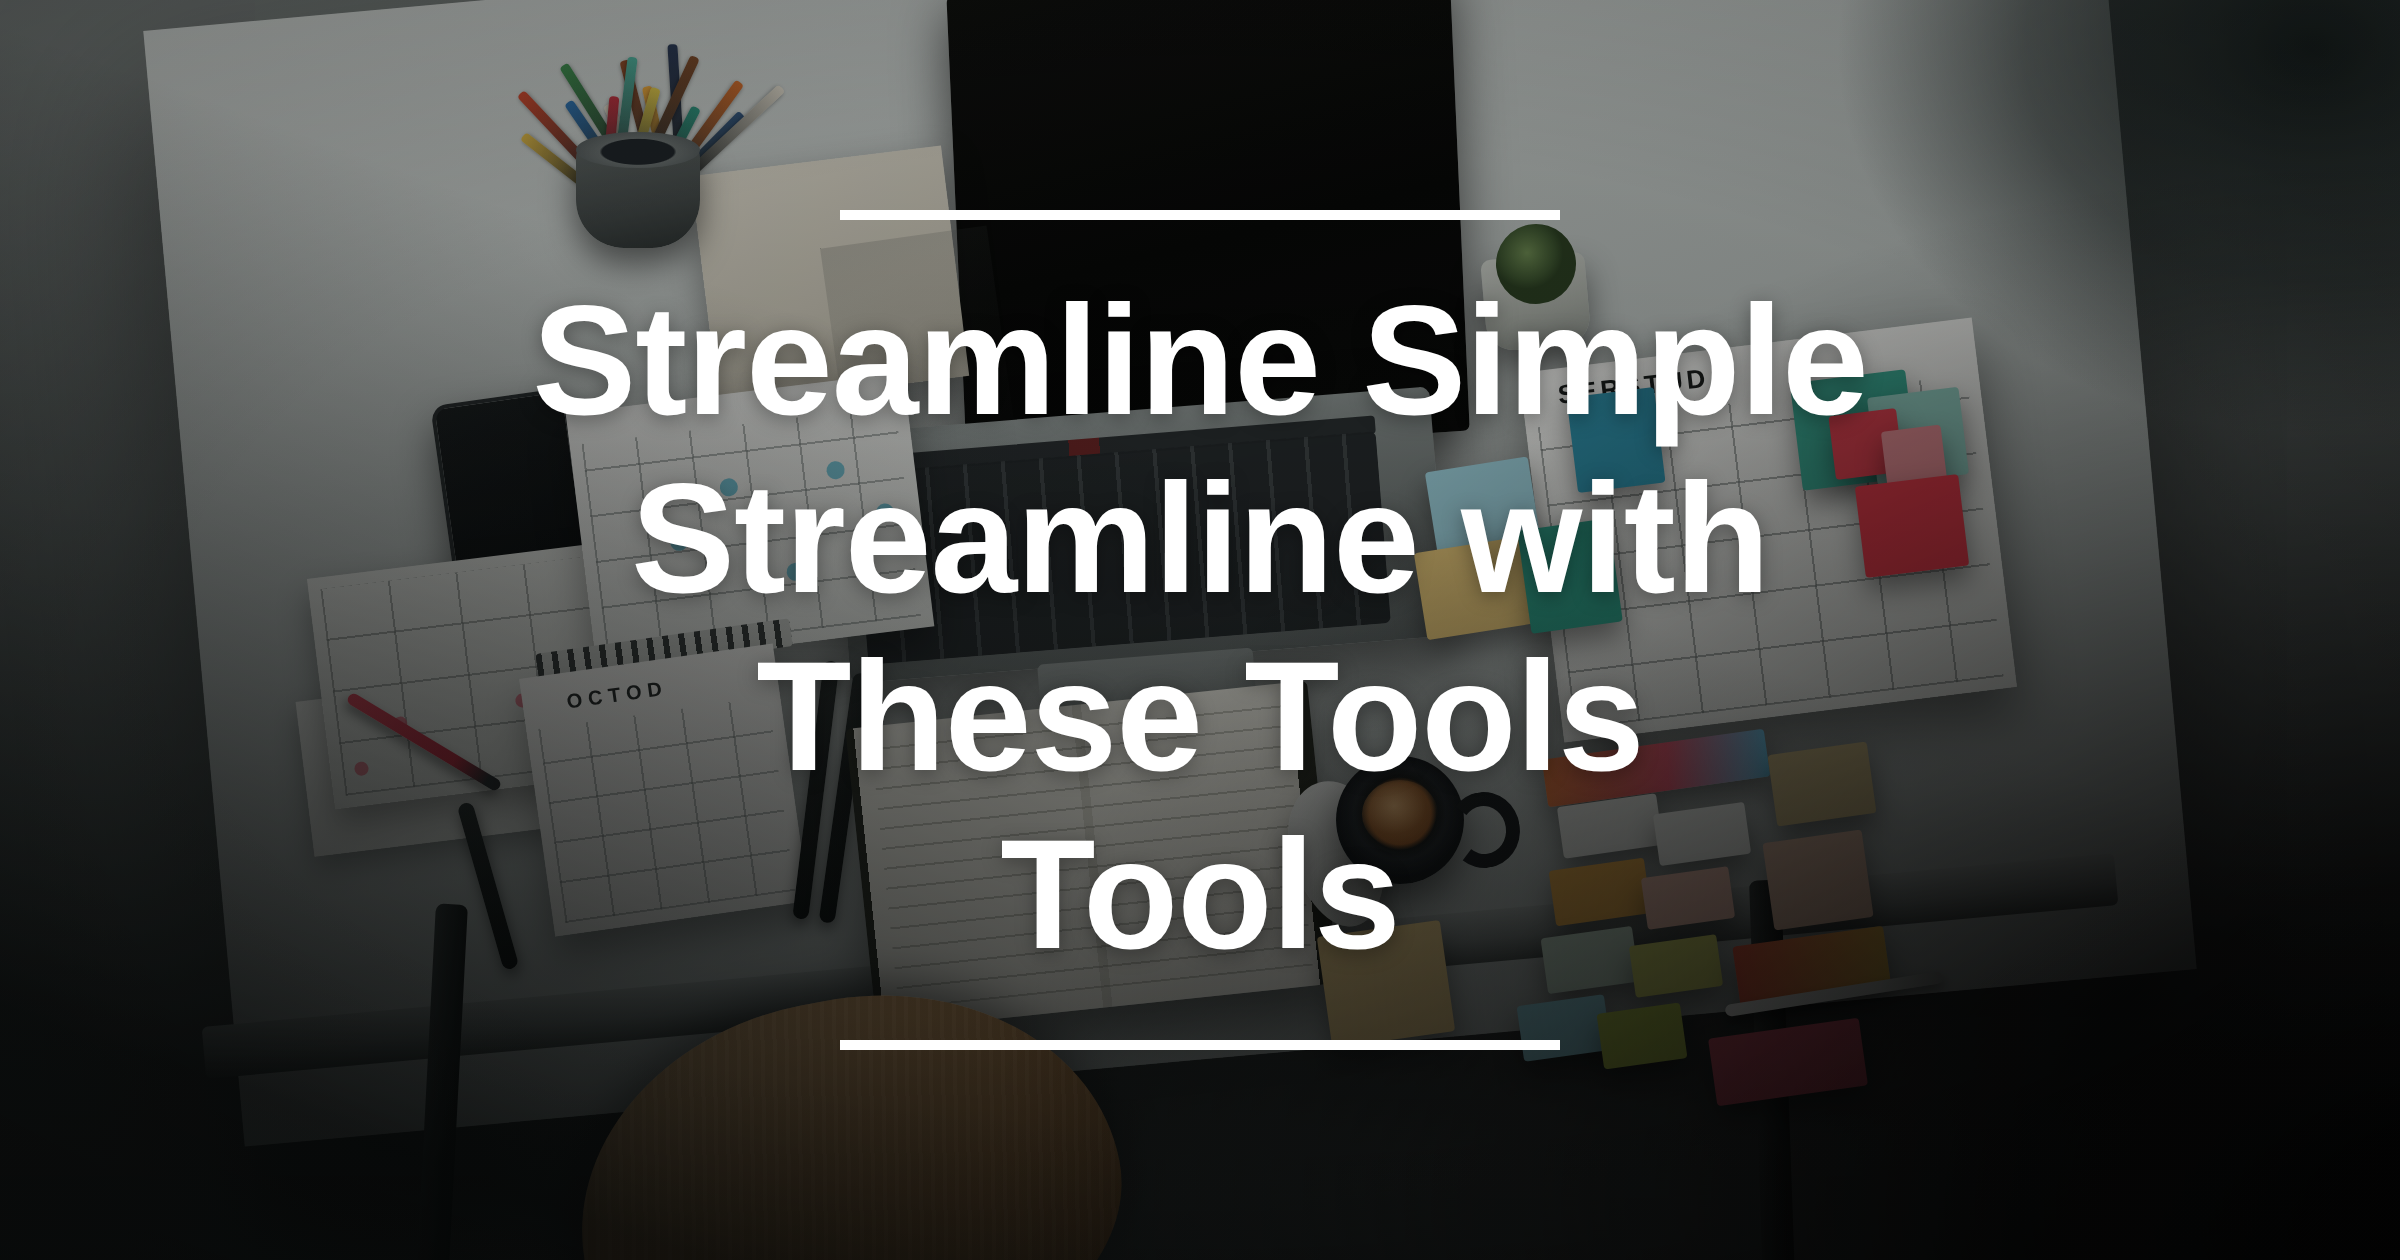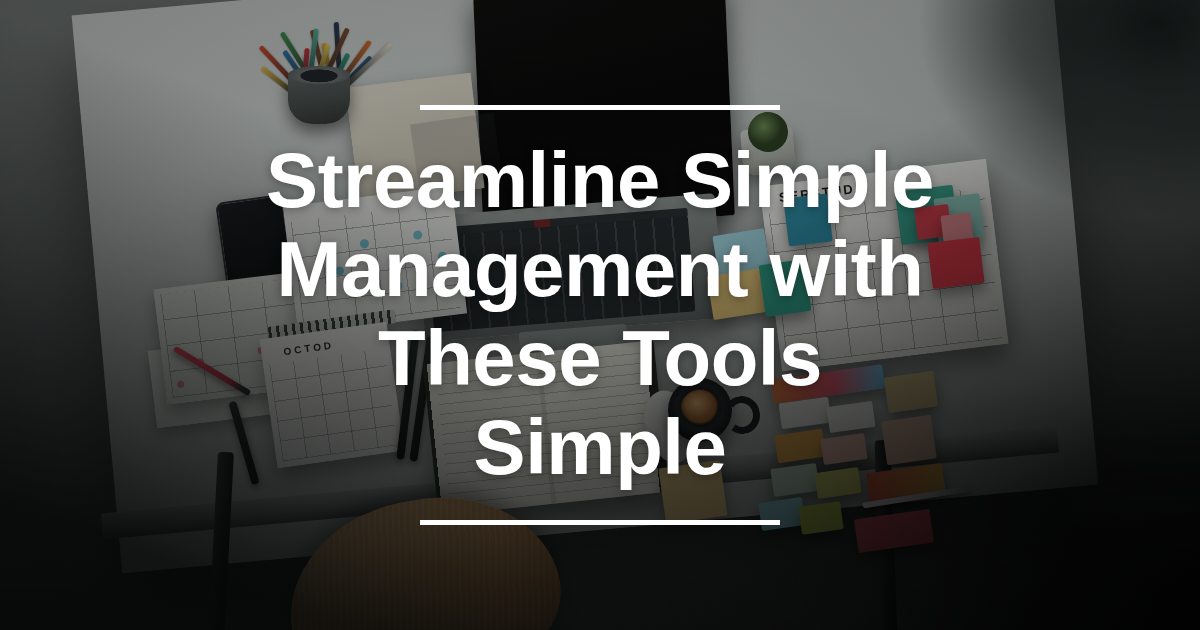--- a/index.html
+++ b/index.html
@@ -478,20 +478,20 @@
 
     <div class="bg-dark-topright"></div>
     <div class="bg-dark-right"></div>
     <div class="vignette"></div>
   </div>
 
   <div class="overlay">
     <div class="rule rule-top"></div>
     <h1 class="headline">
       <span>Streamline Simple</span><br>
-      <span>Management with</span><br>
+      <span>Streamline with</span><br>
       <span>These Tools</span><br>
-      <span>Simple</span>
+      <span>Tools</span>
     </h1>
     <div class="rule rule-bottom"></div>
   </div>
 
 </div>
 
 </body></html>

